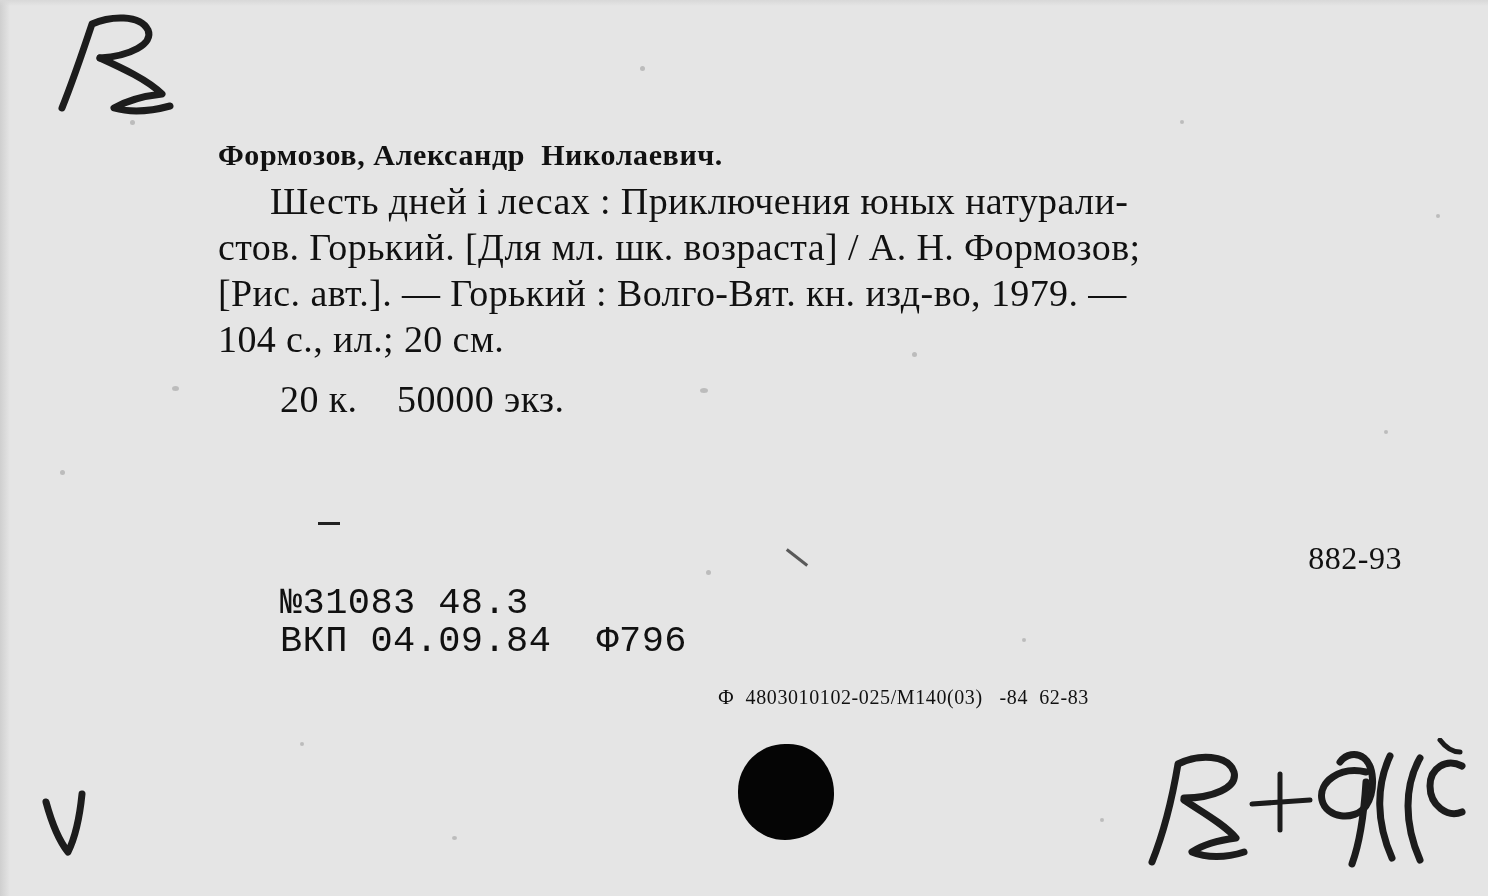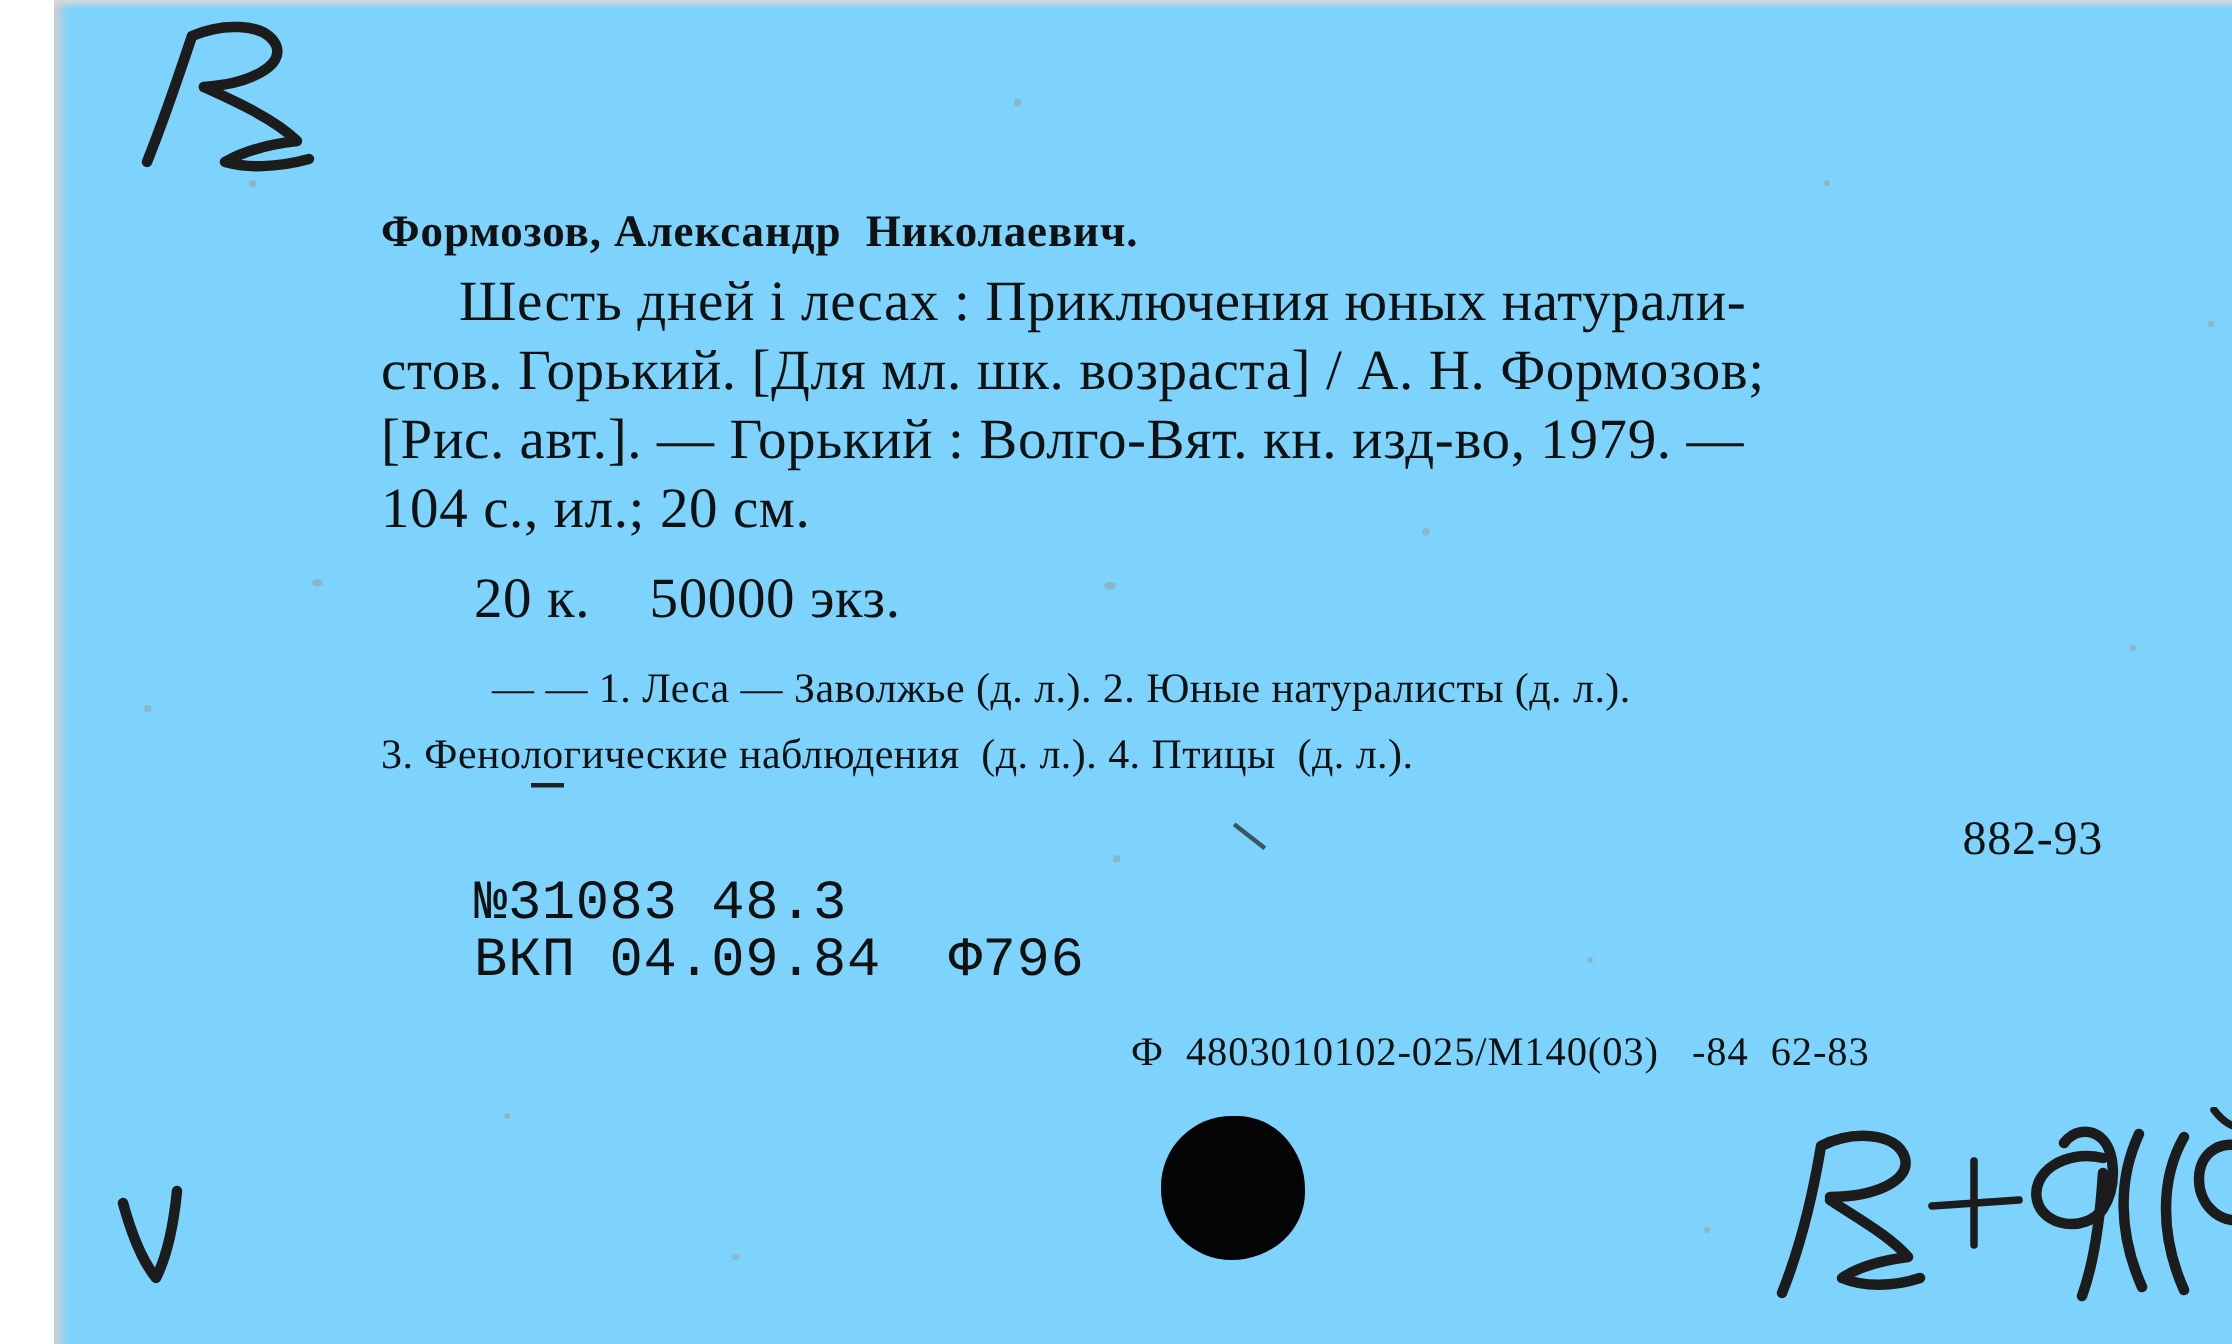--- a/index.html
+++ b/index.html
@@ -13,22 +13,21 @@
     position: relative;
     overflow: hidden;
     font-family: "Liberation Serif", serif;
     color: #111111;
   }
 
   
   #card {
     position: absolute;
     inset: 0;
-    background: #7dd3fc;
-    margin-left: 36px;
+    background: #e5e5e5;
   }
 
   .speck {
     position: absolute;
     background: #9a9a9a;
     border-radius: 50%;
     opacity: 0.55;
   }
 
   
@@ -135,21 +134,21 @@
     font-weight: bold;
     display: inline-block;
     width: 58px;
     margin-left: -58px;
   }
 
   .isbn-line {
     position: absolute;
     left: 718px;
     top: 686px;
-    font-size: 27px;
+    font-size: 20px;
     letter-spacing: 0.6px;
     white-space: pre;
   }
 
   
   .ink-blot {
     position: absolute;
     left: 738px;
     top: 744px;
     width: 96px;
@@ -215,24 +214,20 @@
 
   <div class="entry">
     <div class="author">Формозов, Александр  Николаевич.</div>
     <div class="body-line indent-1">Шесть дней і лесах : Приключения юных натурали-</div>
     <div class="body-line">стов. Горький. [Для мл. шк. возраста] / А. Н. Формозов;</div>
     <div class="body-line">[Рис. авт.]. — Горький : Волго-Вят. кн. изд-во, 1979. —</div>
     <div class="body-line">104 с., ил.; 20 см.</div>
     <div class="price-line">20 к.    50000 экз.</div>
   </div>
 
-  <div class="subjects">
-    <div class="subj-line first">— — 1. Леса — Заволжье (д. л.). 2. Юные натуралисты (д. л.).</div>
-    <div class="subj-line">3. Фенологические наблюдения  (д. л.). 4. Птицы  (д. л.).</div>
-  </div>
 
   <div class="dash-mark"></div>
 
   <div class="number-right">882-93</div>
 
   <div class="acq-block">
     <div class="acq-line"><span class="lead"></span><span>№31083 48.3</span></div>
     <div class="acq-line"><span class="lead"></span><span>ВКП 04.09.84  Ф796</span></div>
   </div>
 

